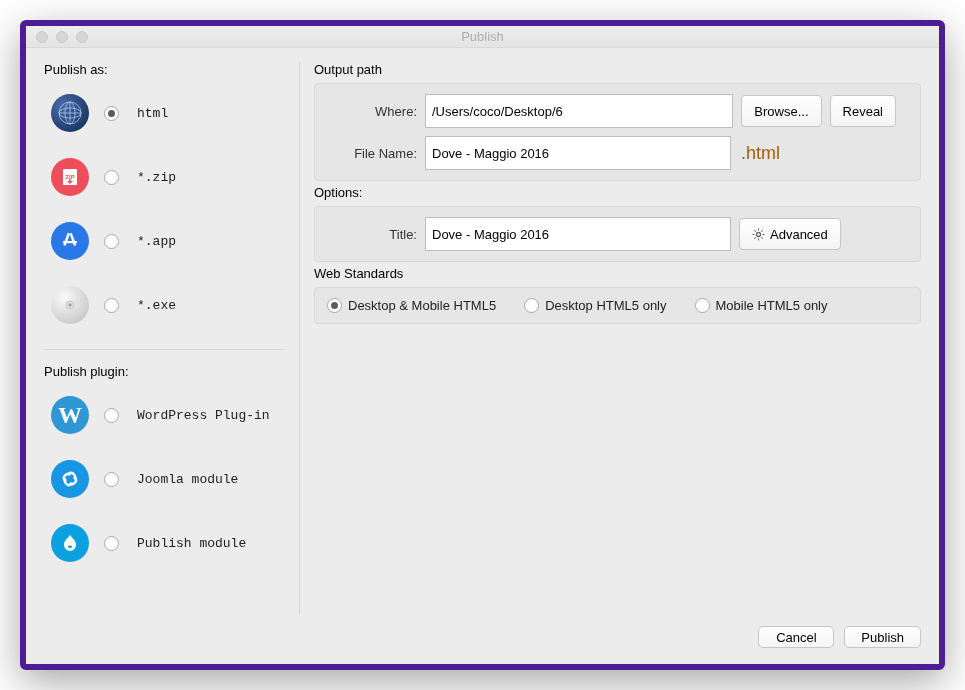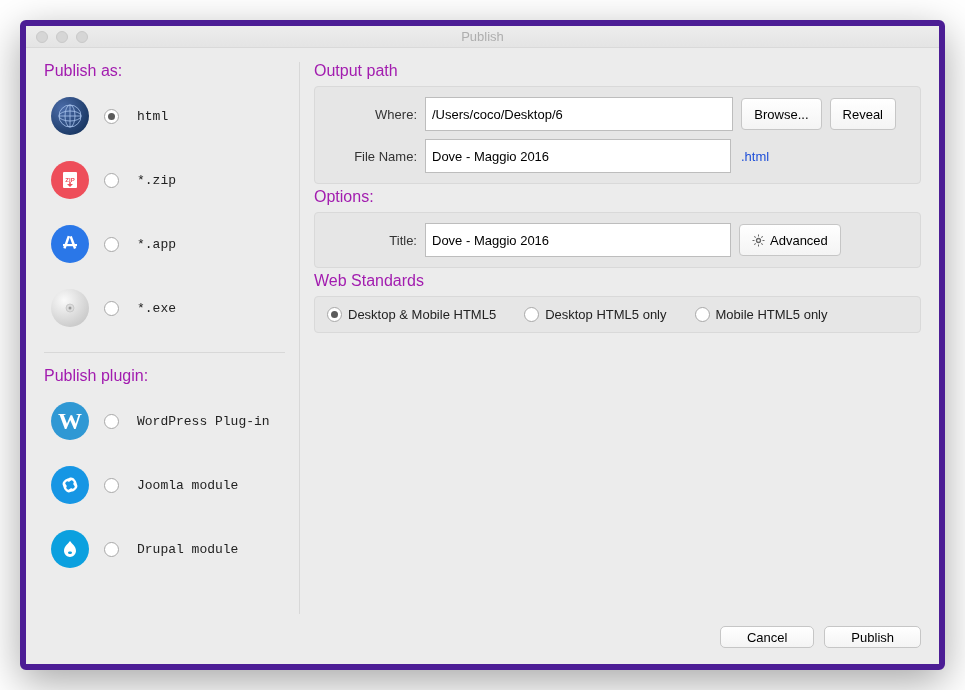--- a/index.html
+++ b/index.html
@@ -62,22 +62,22 @@
     border-right: 1px solid #d8d8d8;
   }
   .right {
     flex: 1;
     padding-left: 14px;
     display: flex;
     flex-direction: column;
     gap: 4px;
   }
   .section-label {
-    font-size: 16px;
-    color: #a21caf;
+    font-size: 13px;
+    color: #000000;
     margin-bottom: 10px;
   }
   .section-label.inner {
     margin: 0 0 6px 0;
   }
   .radio-row {
     display: flex;
     align-items: center;
     gap: 14px;
     padding: 6px 0 18px 6px;
@@ -170,21 +170,21 @@
     border: 1px solid #c6c6c6;
     border-radius: 4px;
     font-size: 13px;
     font-family: inherit;
     display: inline-flex;
     align-items: center;
     justify-content: center;
     gap: 5px;
     cursor: default;
   }
-  .suffix { font-size: 13px; color:#1d4ed8; padding-left: 2px; }
+  .suffix { font-size: 18px; color:#a16207; padding-left: 2px; }
   .hradios {
     display: flex;
     gap: 28px;
     padding: 10px 12px;
     background: #e6e6e6;
     border: 1px solid #d9d9d9;
     border-radius: 4px;
   }
   .hradio {
     display: flex;
@@ -193,21 +193,21 @@
   }
   .footer {
     padding: 12px 18px 16px 0;
     display: flex;
     justify-content: flex-end;
     gap: 10px;
   }
   .btn-lg {
     height: 22px;
     min-width: 76px;
-    padding: 0 26px;
+    padding: 0 16px;
     background: linear-gradient(#fff,#f4f4f4);
     border: 1px solid #c6c6c6;
     border-radius: 5px;
     font-size: 13px;
     font-family: inherit;
   }
   .gear {
     width: 13px;
     height: 13px;
     display: inline-block;
@@ -338,21 +338,21 @@
         <div class="icon-wrap">
           <div class="circle icon-dr">
             <svg width="22" height="22" viewBox="0 0 22 22">
                 <path fill="#fff" d="M11 3c2 3 6 5 6 10 0 3-3 6-6 6s-6-3-6-6c0-5 4-7 6-10z"></path>
                 <path fill="#0ba0df" d="M11 16c-1 0-2-0.5-2-1.5s1-1 2-1 2 0 2 1-1 1.5-2 1.5z"></path>
               </svg>
           </div>
         </div>
         <div class="radio-ctl">
           <div class="radio"></div>
-          <span class="radio-label">Drupal module</span>
+          <span class="radio-label">Publish module</span>
         </div>
       </div>
     </div>
 
     <div class="right">
 
       <div>
         <div class="section-label inner">Output path</div>
         <div class="panel">
           <div class="form-row">

